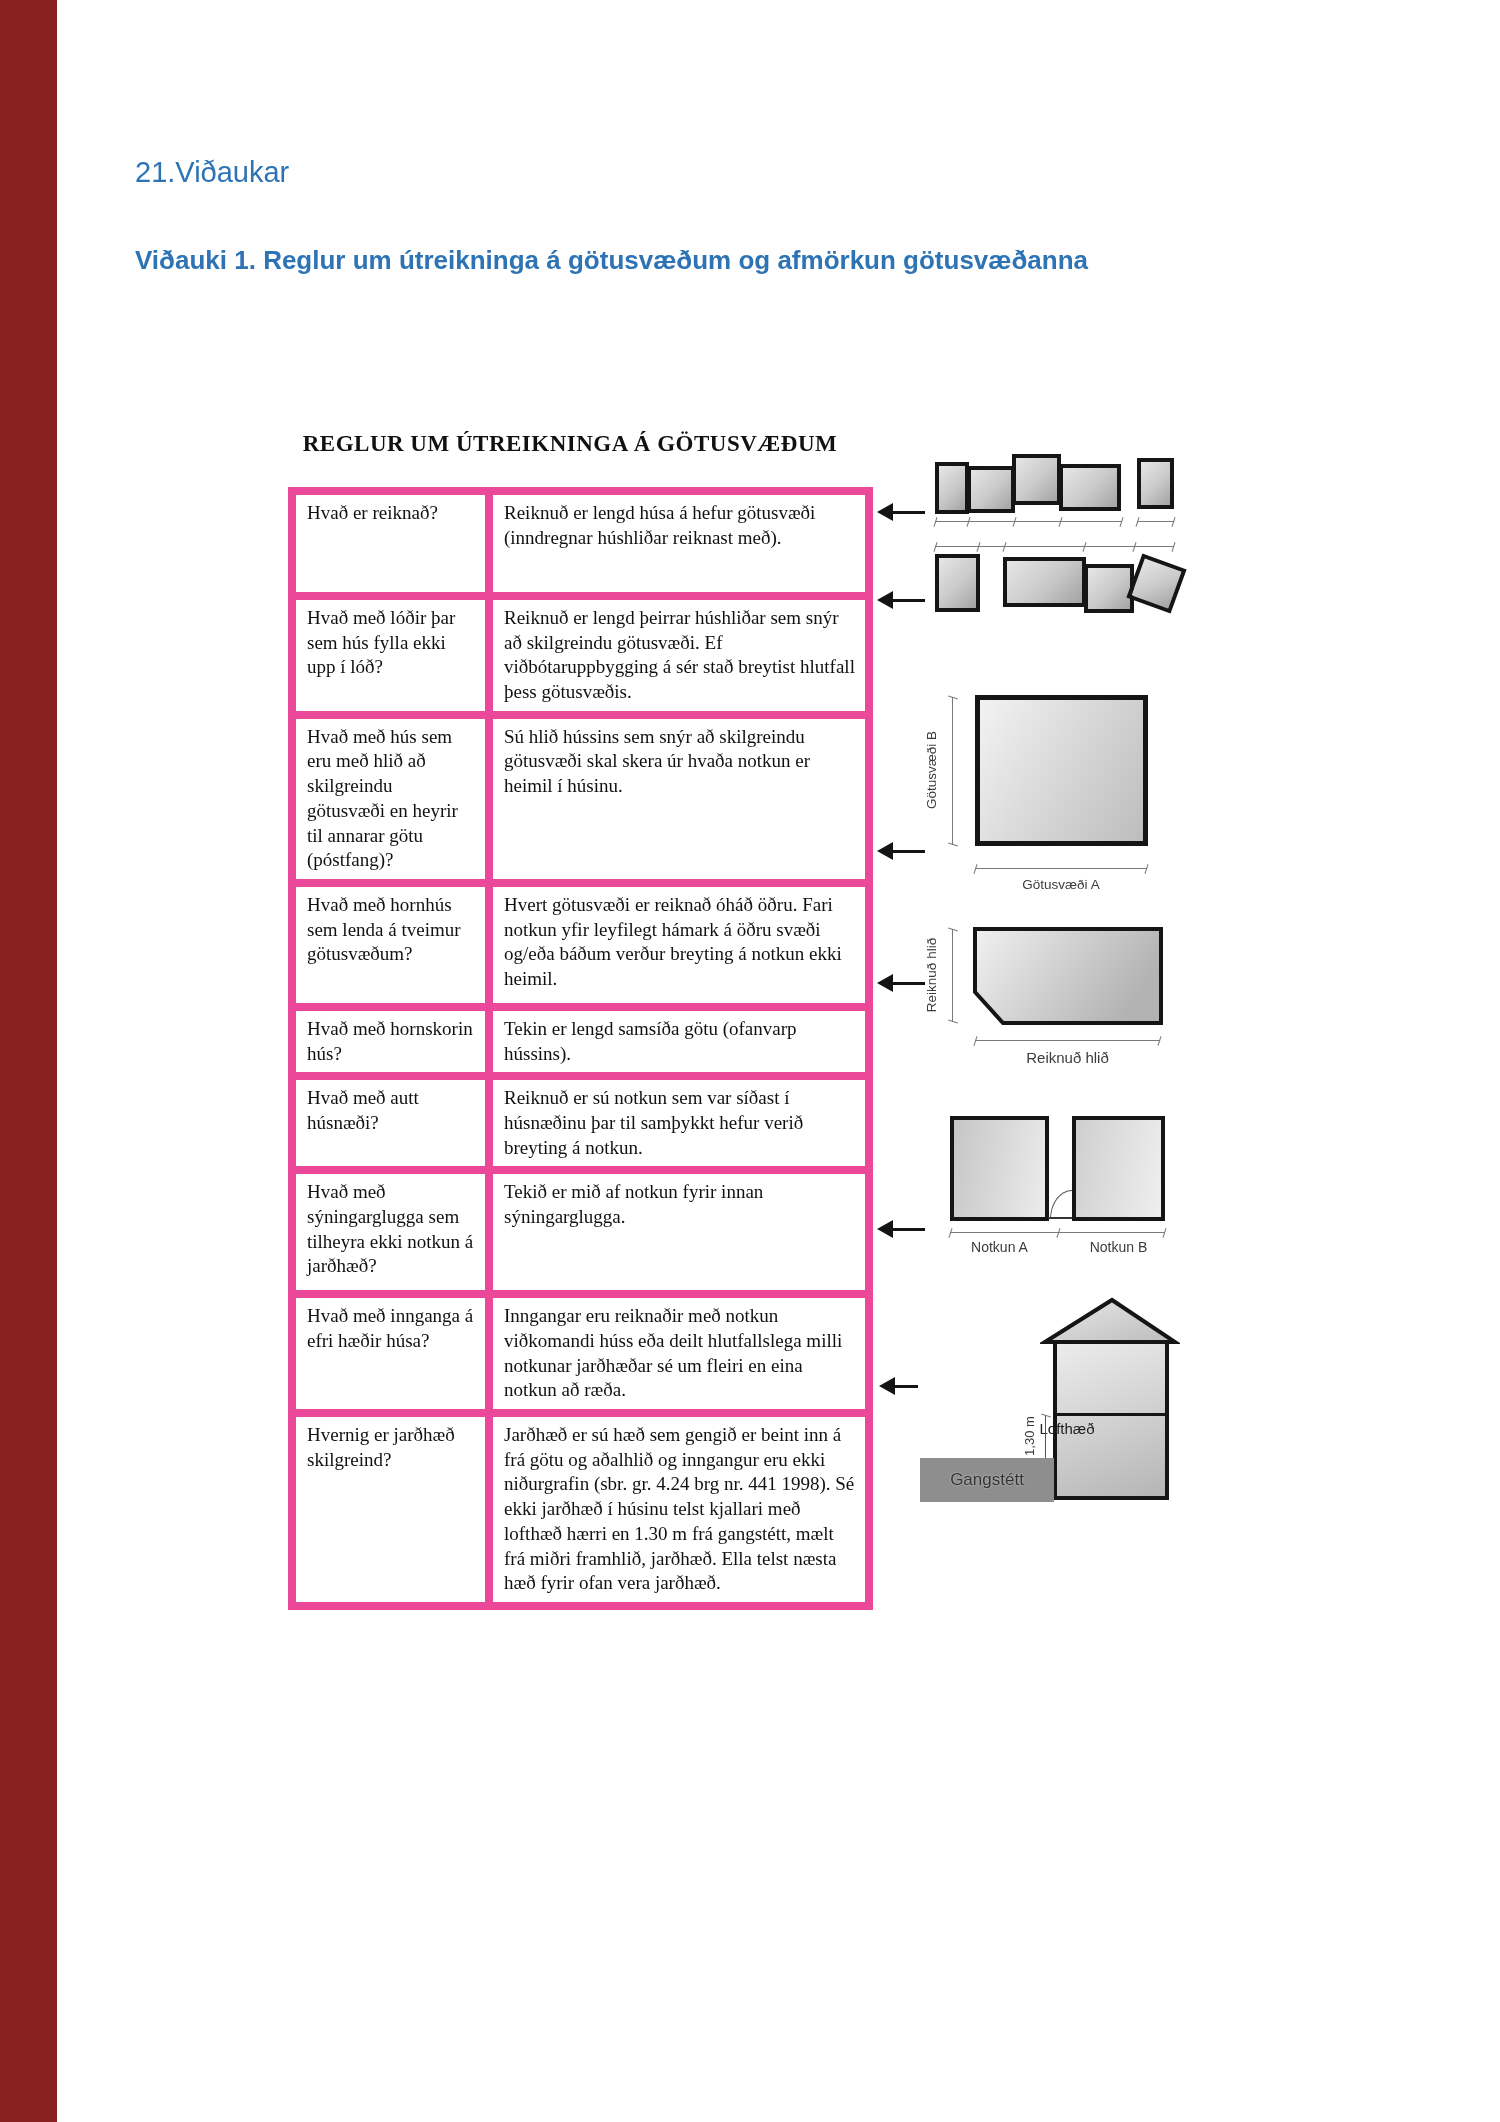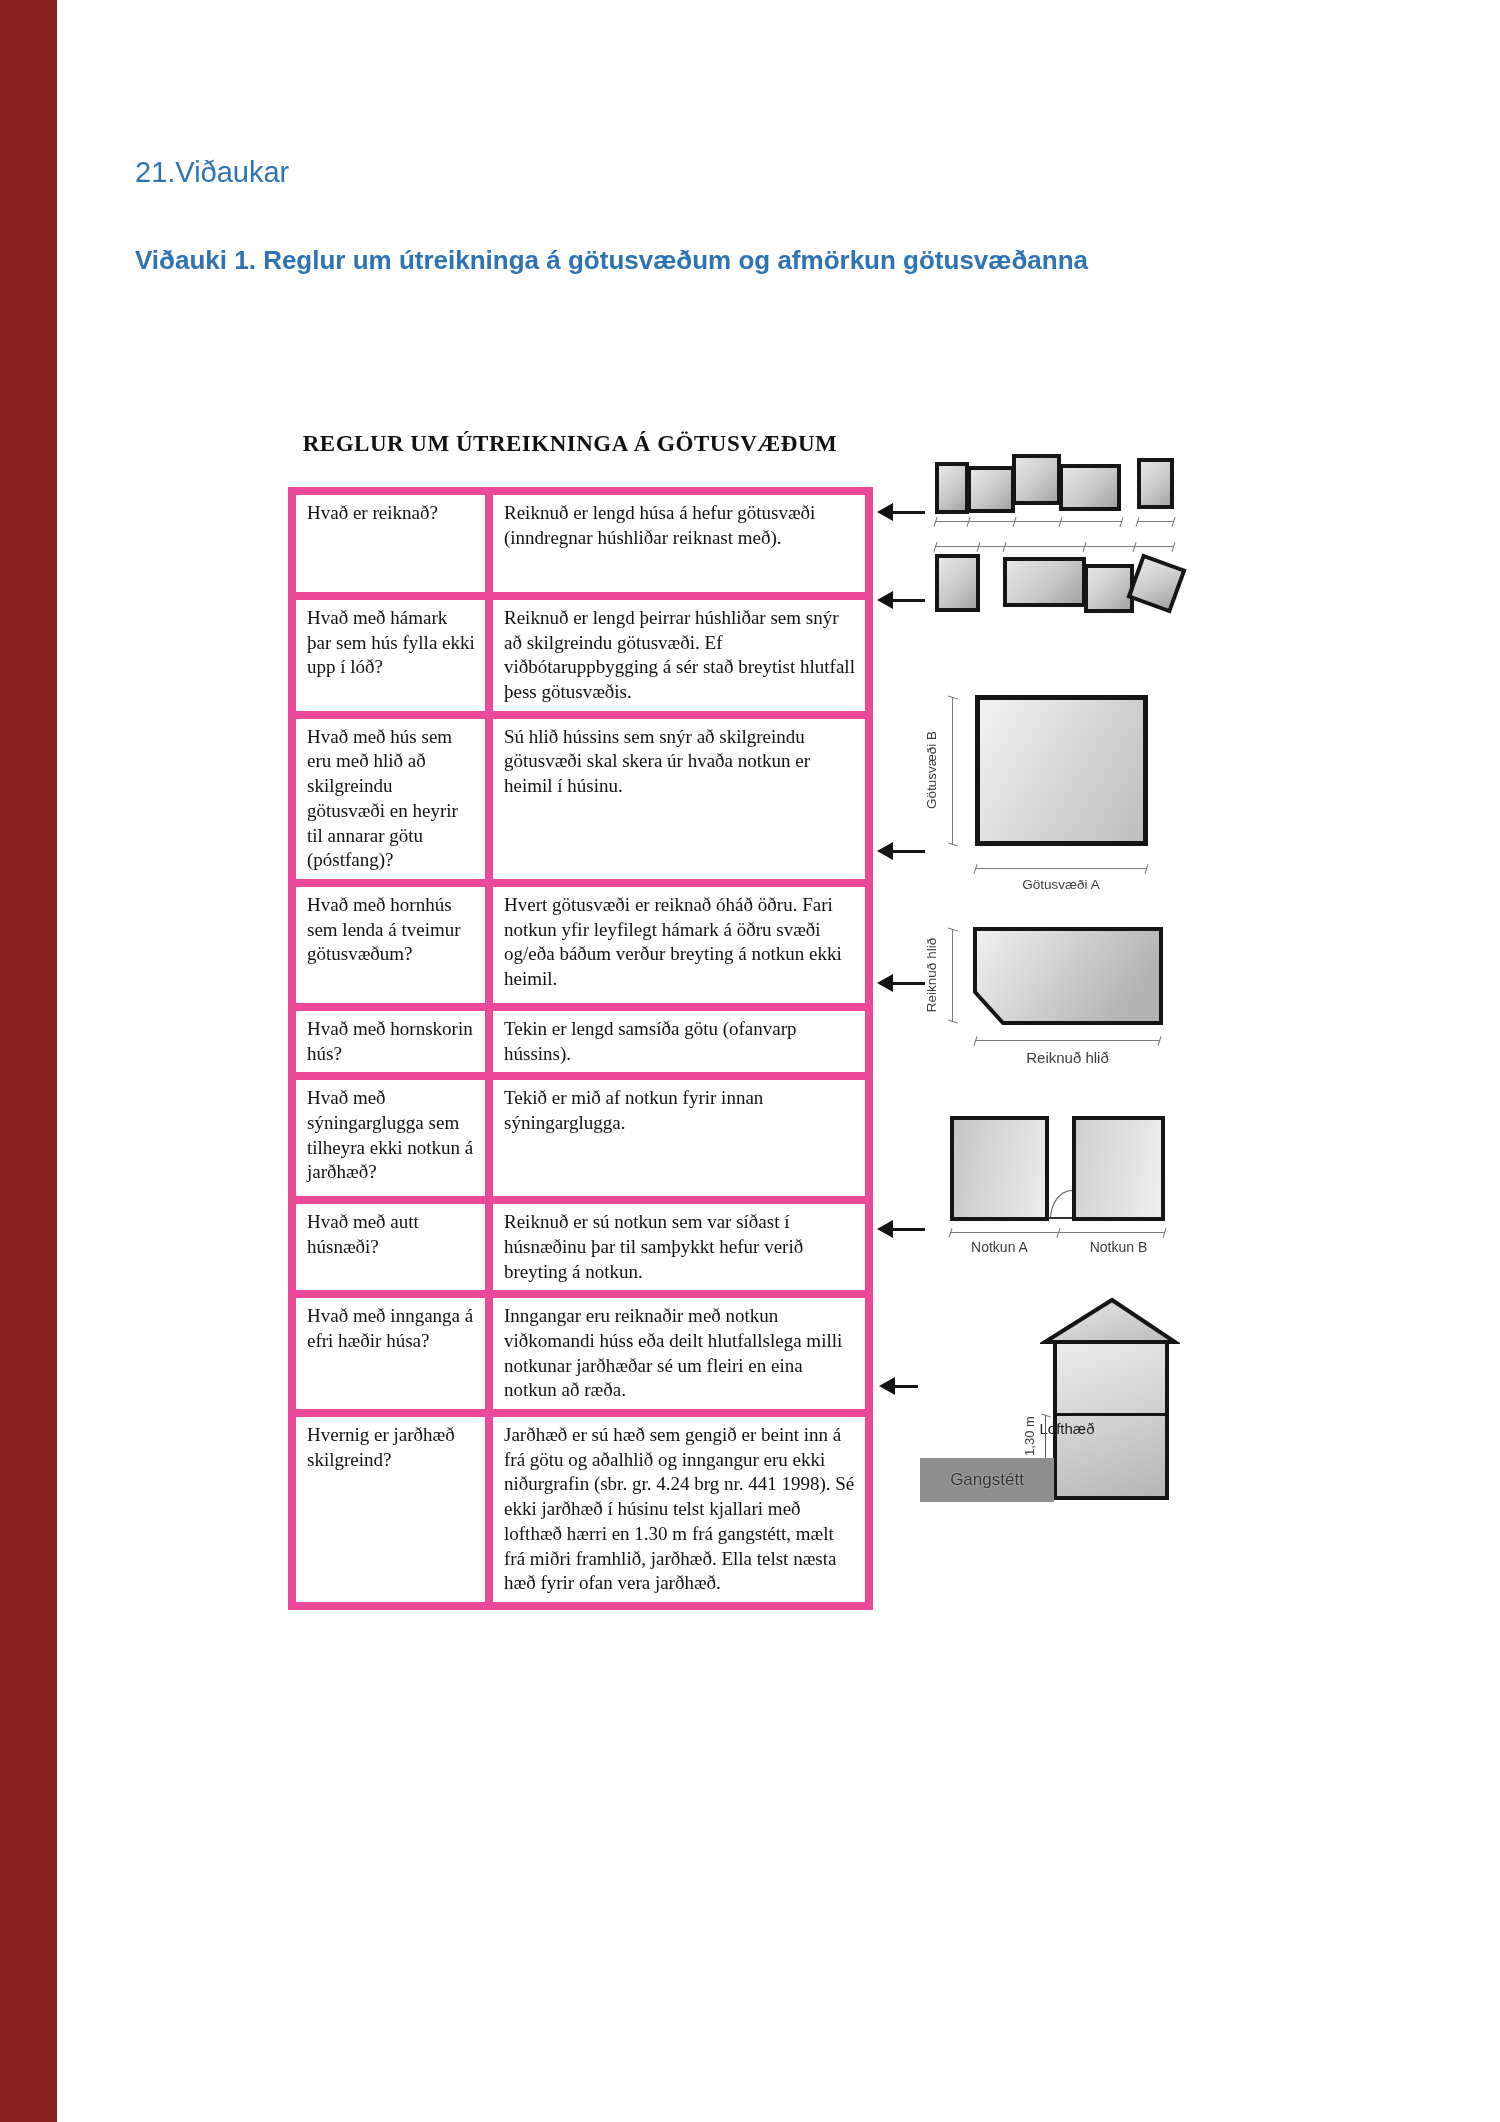--- a/index.html
+++ b/index.html
@@ -46,42 +46,42 @@
 
   <div class="tbl-title">REGLUR UM ÚTREIKNINGA Á GÖTUSVÆÐUM</div>
 
   <table class="rules">
     <tbody>
         <tr>
       <td class="qcol" style="height:85px">Hvað er reiknað?</td>
       <td class="acol">Reiknuð er lengd húsa á hefur götusvæði  (inndregnar húshliðar reiknast með).</td>
     </tr>
     <tr>
-      <td class="qcol" style="height:96px">Hvað með hámark þar sem hús fylla ekki upp í lóð?</td>
+      <td class="qcol" style="height:96px">Hvað með lóðir þar sem hús fylla ekki upp í lóð?</td>
       <td class="acol">Reiknuð er lengd þeirrar húshliðar sem snýr að skilgreindu götusvæði.  Ef viðbótaruppbygging á sér stað breytist hlutfall þess götusvæðis.</td>
     </tr>
     <tr>
       <td class="qcol" style="height:122px">Hvað með hús sem eru með hlið að skilgreindu götusvæði en heyrir til annarar götu (póstfang)?</td>
       <td class="acol">Sú hlið hússins sem snýr að skilgreindu götusvæði skal skera úr hvaða notkun er heimil í húsinu.</td>
     </tr>
     <tr>
       <td class="qcol" style="height:104px">Hvað með hornhús sem lenda á tveimur götusvæðum?</td>
       <td class="acol">Hvert götusvæði er reiknað óháð öðru. Fari notkun yfir leyfilegt hámark á öðru svæði og/eða báðum verður breyting á notkun ekki heimil.</td>
     </tr>
     <tr>
       <td class="qcol" style="height:48px">Hvað með hornskorin hús?</td>
       <td class="acol">Tekin er lengd samsíða götu (ofanvarp hússins).</td>
     </tr>
     <tr>
+      <td class="qcol" style="height:60px">Hvað með autt húsnæði?</td>
+      <td class="acol">Reiknuð er sú notkun sem var síðast í húsnæðinu þar til samþykkt hefur verið breyting á notkun.</td>
+    </tr>
+    <tr>
       <td class="qcol" style="height:104px">Hvað með sýningarglugga sem tilheyra ekki notkun á jarðhæð?</td>
       <td class="acol">Tekið er mið af notkun fyrir innan sýningarglugga.</td>
-    </tr>
-    <tr>
-      <td class="qcol" style="height:60px">Hvað með autt húsnæði?</td>
-      <td class="acol">Reiknuð er sú notkun sem var síðast í húsnæðinu þar til samþykkt hefur verið breyting á notkun.</td>
     </tr>
     <tr>
       <td class="qcol" style="height:79px">Hvað með innganga á efri hæðir húsa?</td>
       <td class="acol">Inngangar eru reiknaðir með notkun viðkomandi húss eða deilt hlutfallslega milli notkunar jarðhæðar sé um fleiri en eina notkun að ræða.</td>
     </tr>
     <tr>
       <td class="qcol" style="height:164px">Hvernig er jarðhæð skilgreind?</td>
       <td class="acol">Jarðhæð er sú hæð sem gengið er beint inn á frá götu og aðalhlið og inngangur eru ekki niðurgrafin (sbr. gr. 4.24 brg nr. 441 1998). Sé ekki jarðhæð í húsinu telst kjallari með lofthæð hærri en 1.30 m frá gangstétt, mælt frá miðri framhlið, jarðhæð.  Ella telst næsta hæð fyrir ofan vera jarðhæð.</td>
     </tr>
   </tbody>

